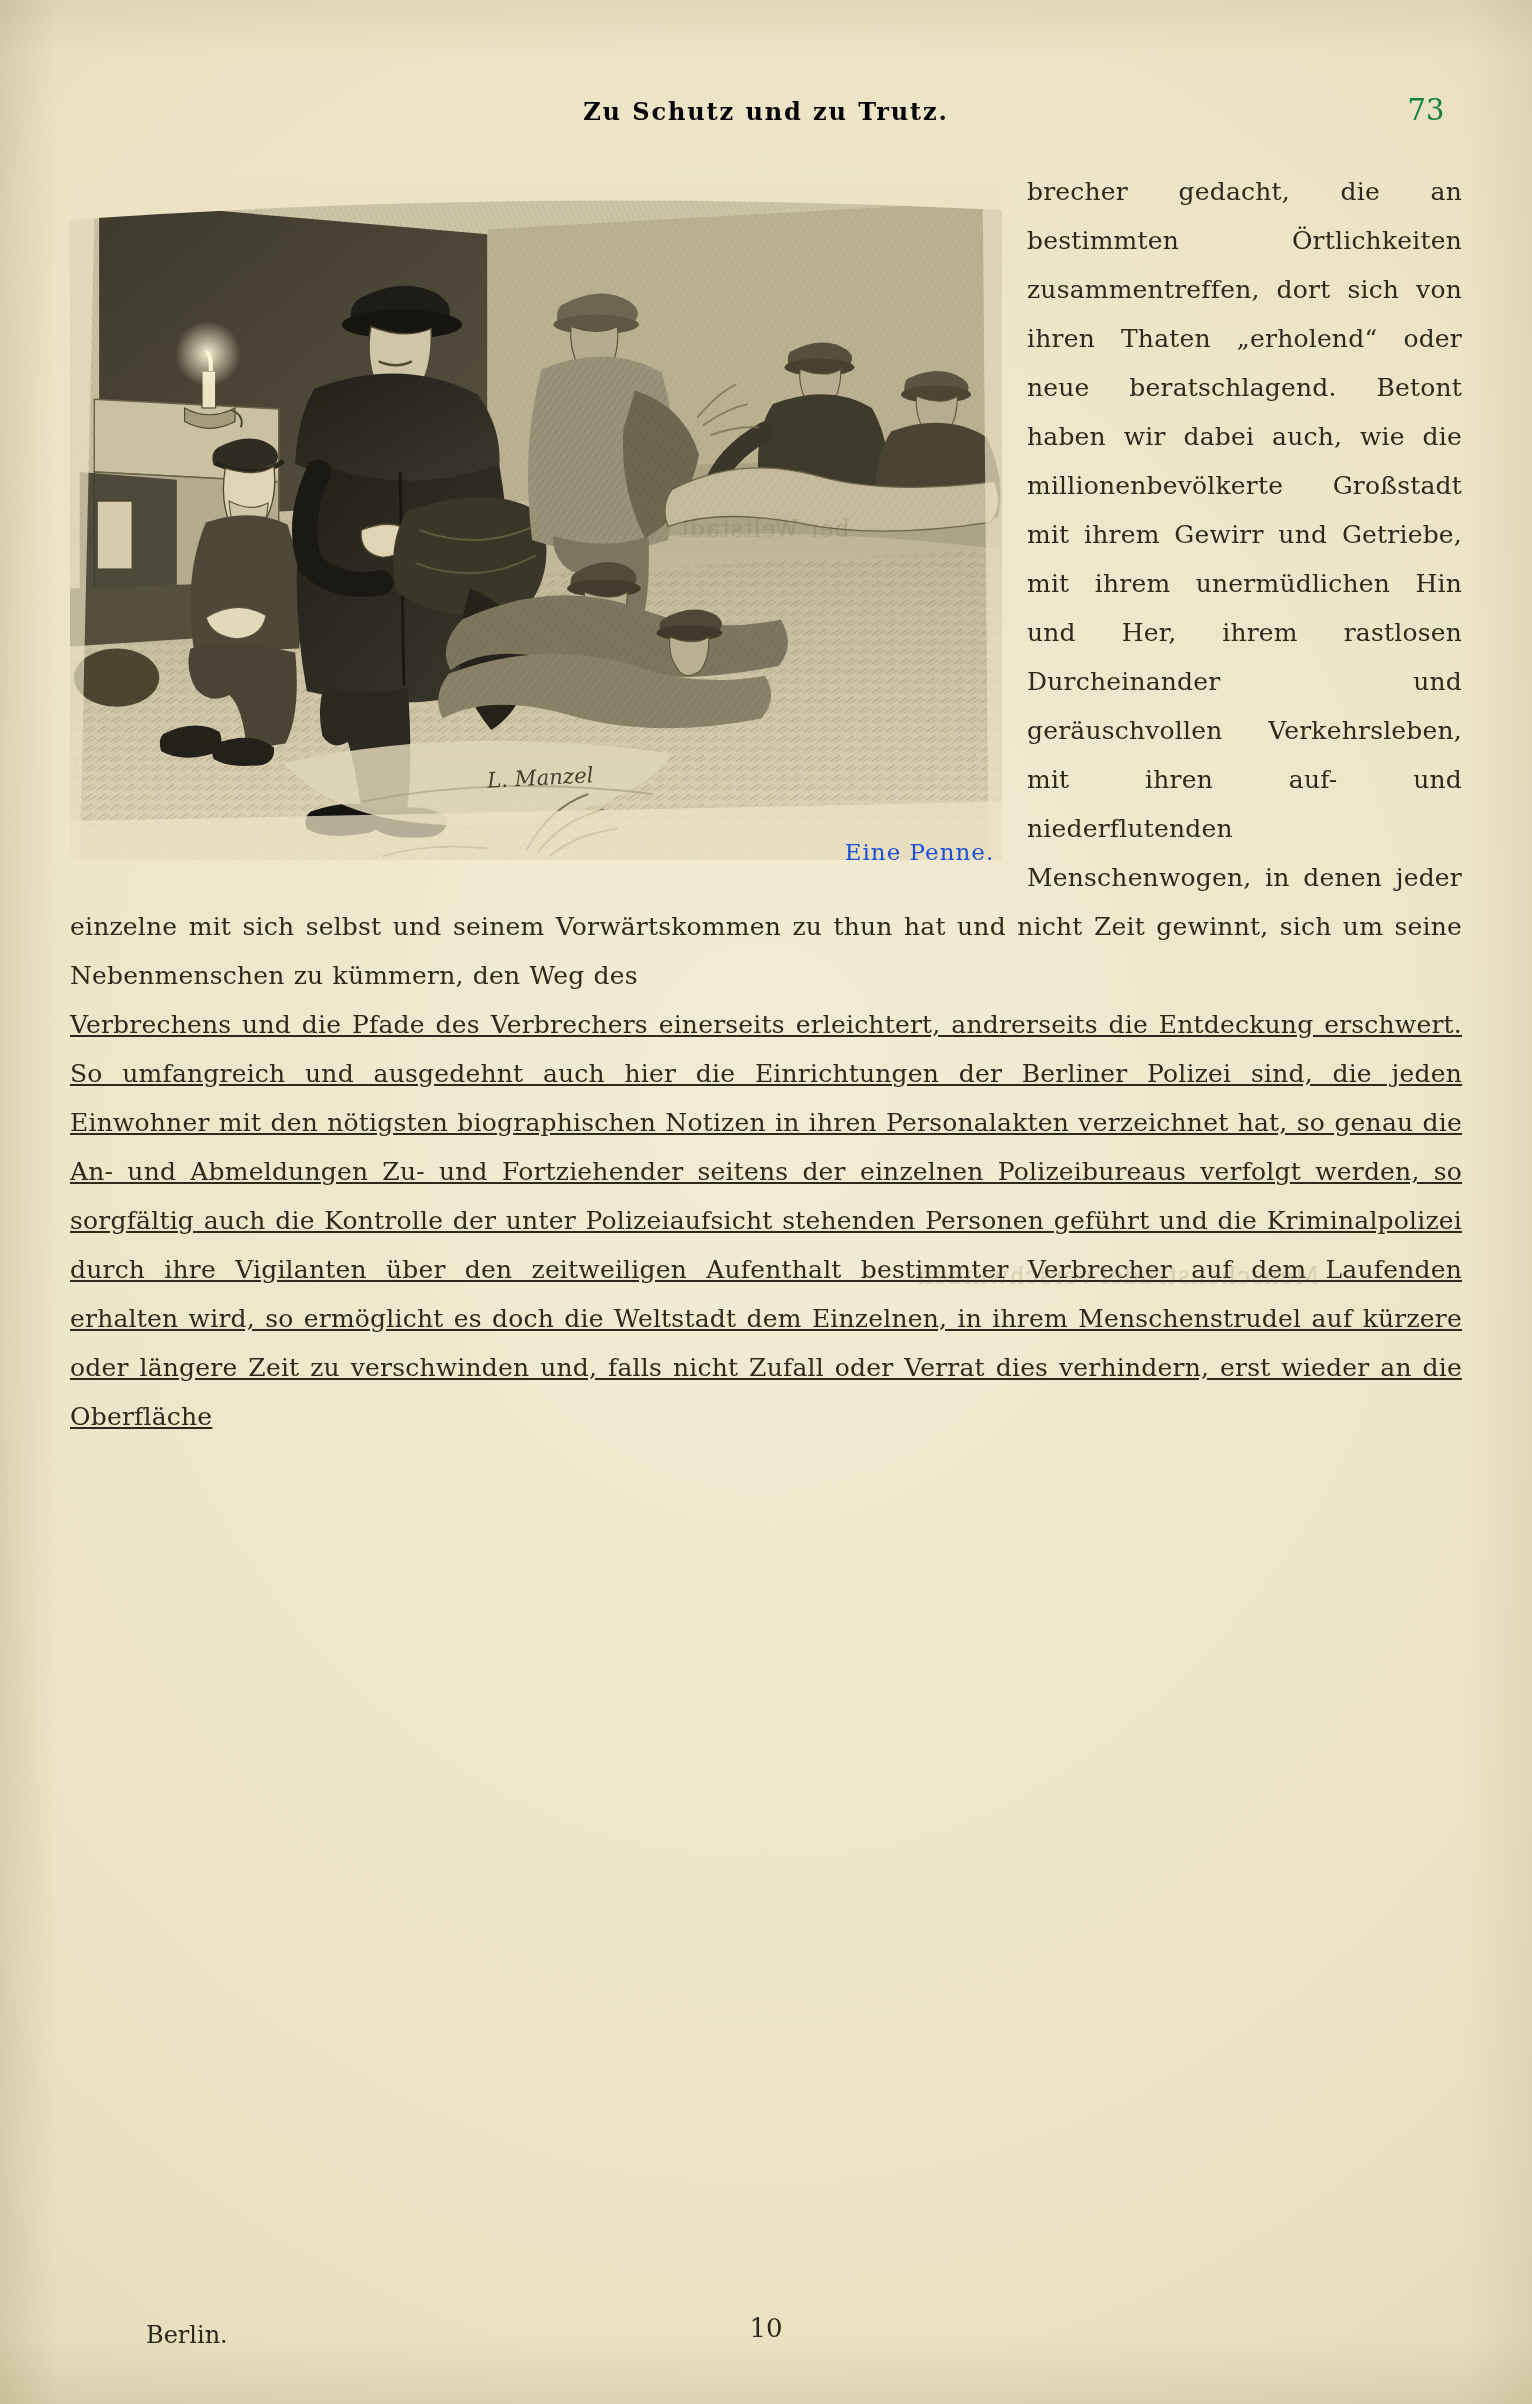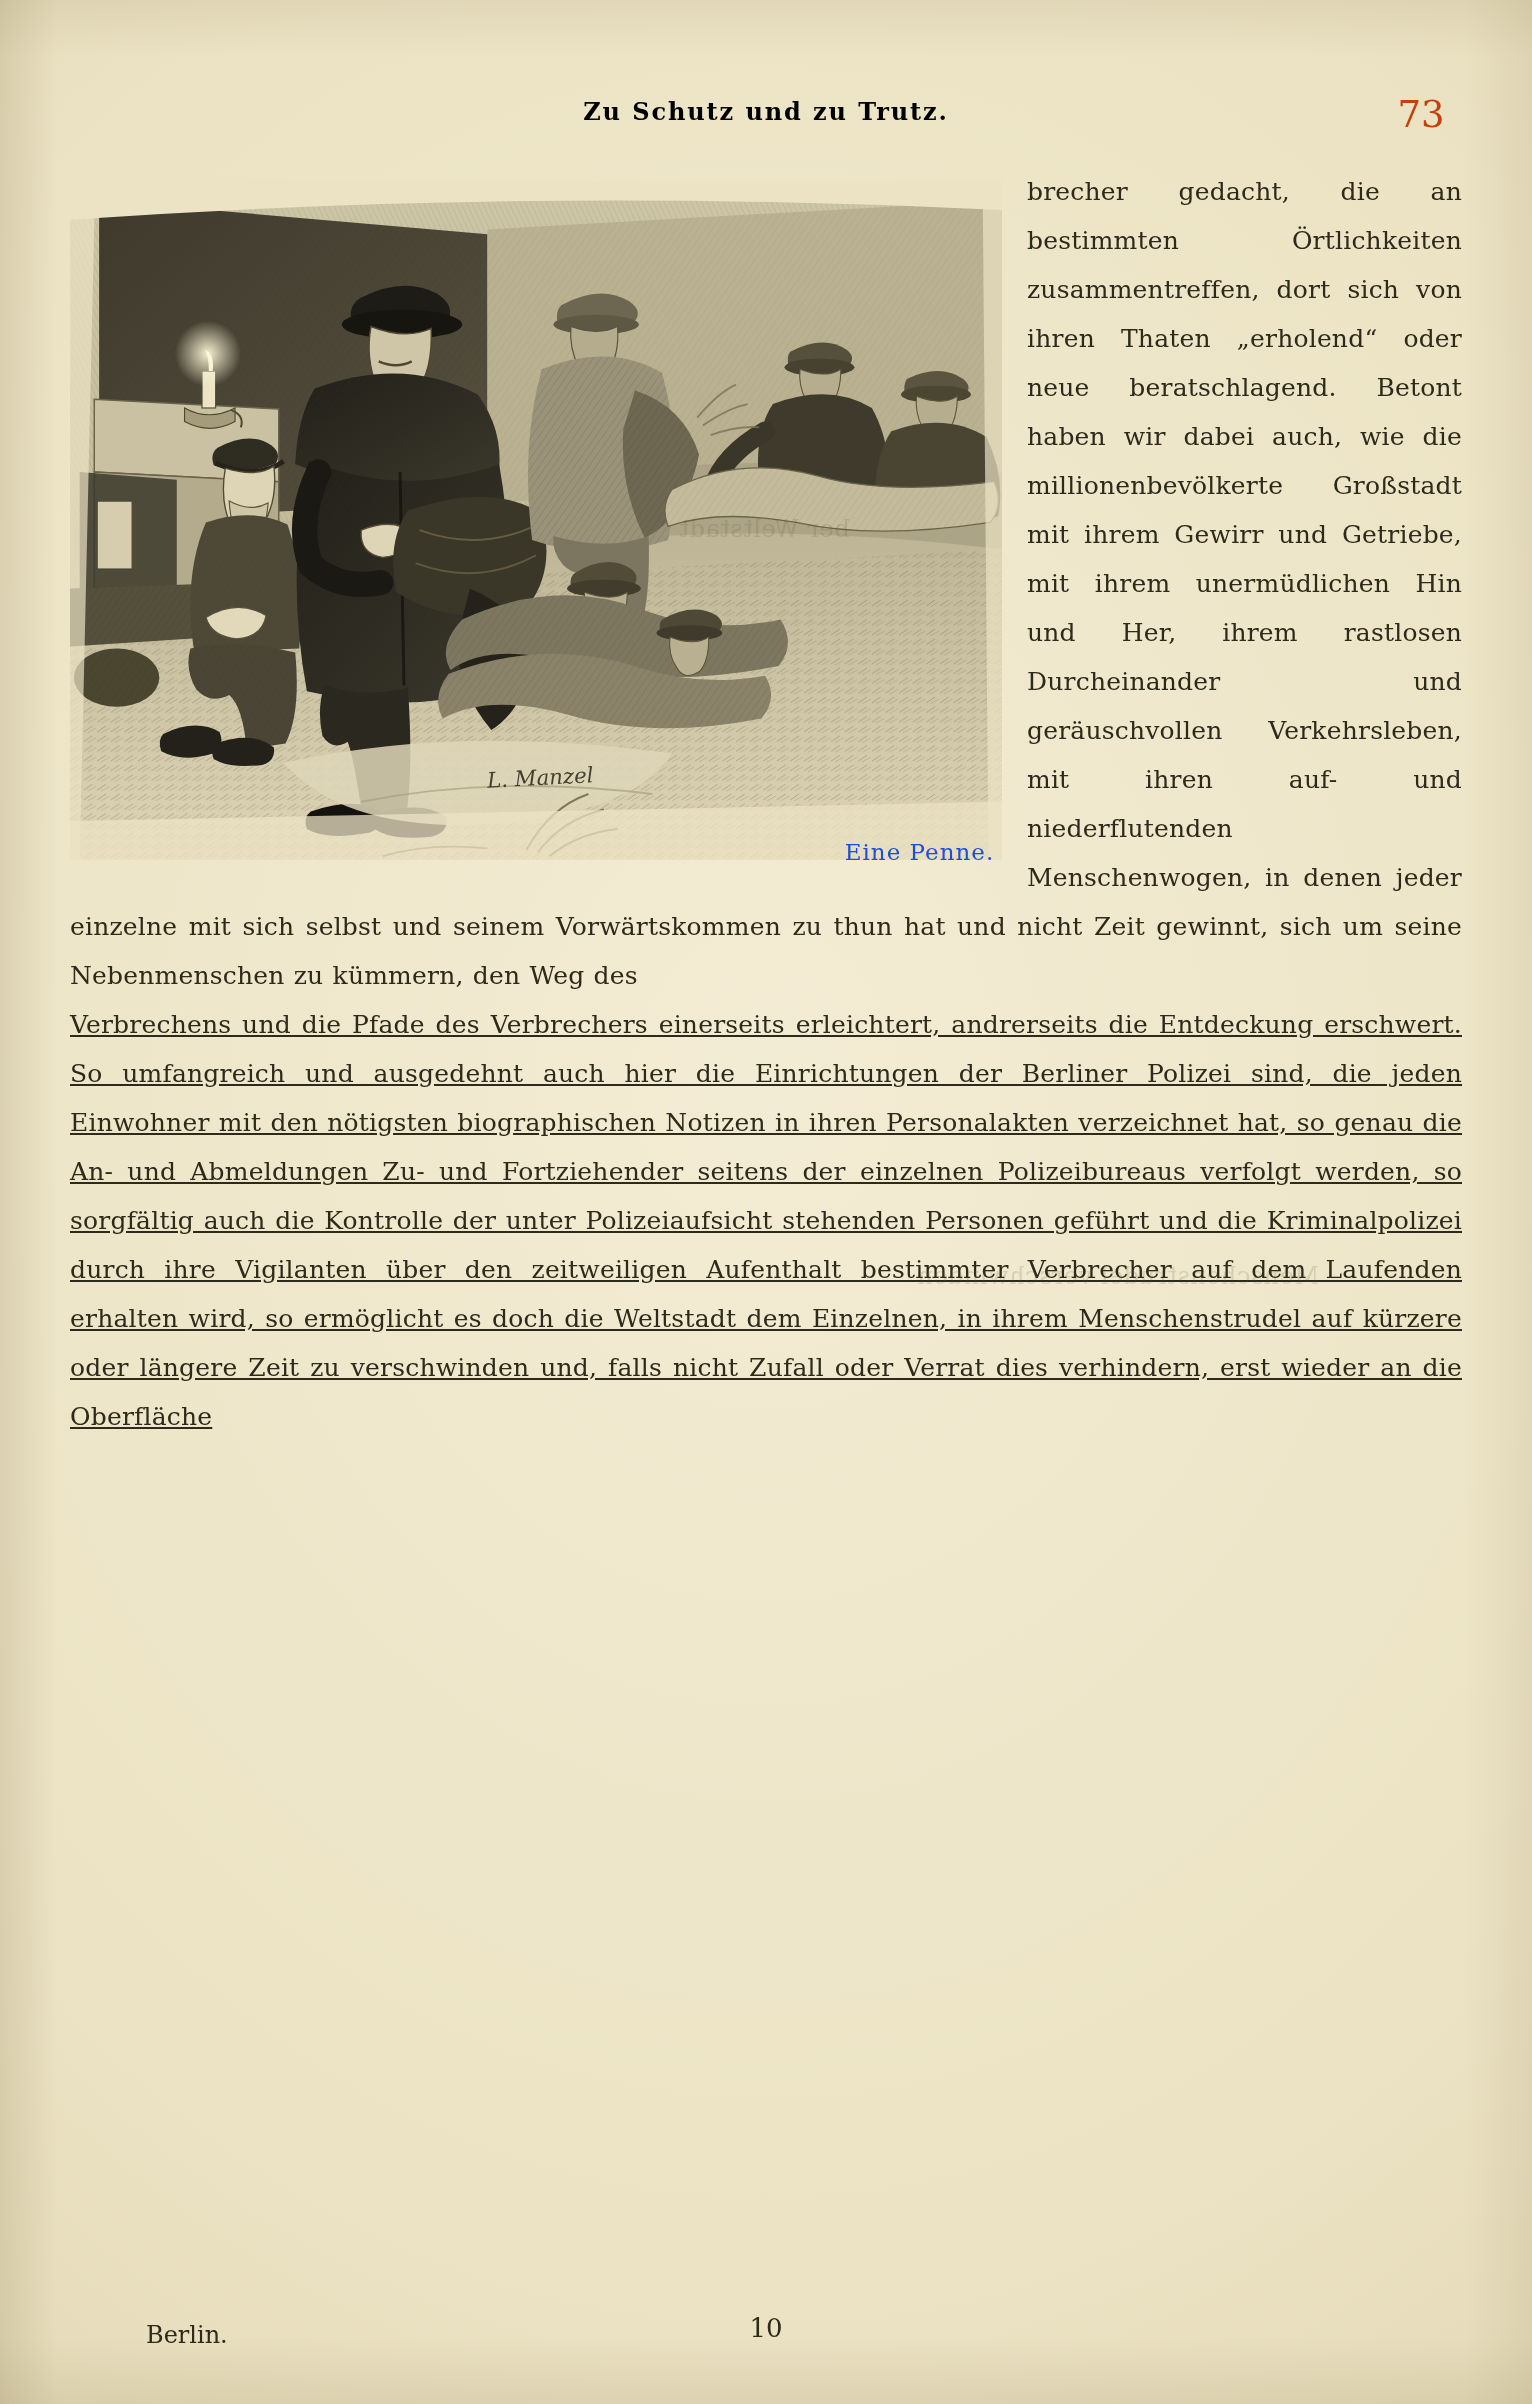--- a/index.html
+++ b/index.html
@@ -57,22 +57,22 @@
     font-family: "DejaVu Serif", serif;
     font-size: 24px;
     letter-spacing: 1.9px;
     color: #000000;
     font-weight: 600;
   }
   .page-number {
     position: absolute;
     right: 17.5px;
     top: 0;
-    font-size: 37px;
-    color: #c2410c;
+    font-size: 29px;
+    color: #15803d;
     font-family: "DejaVu Serif", serif;
   }
 
   
   .para {
     font-size: 25px;
     line-height: 49px;
     color: #2d2a1b;
     text-align: justify;
     letter-spacing: 0.2px;

